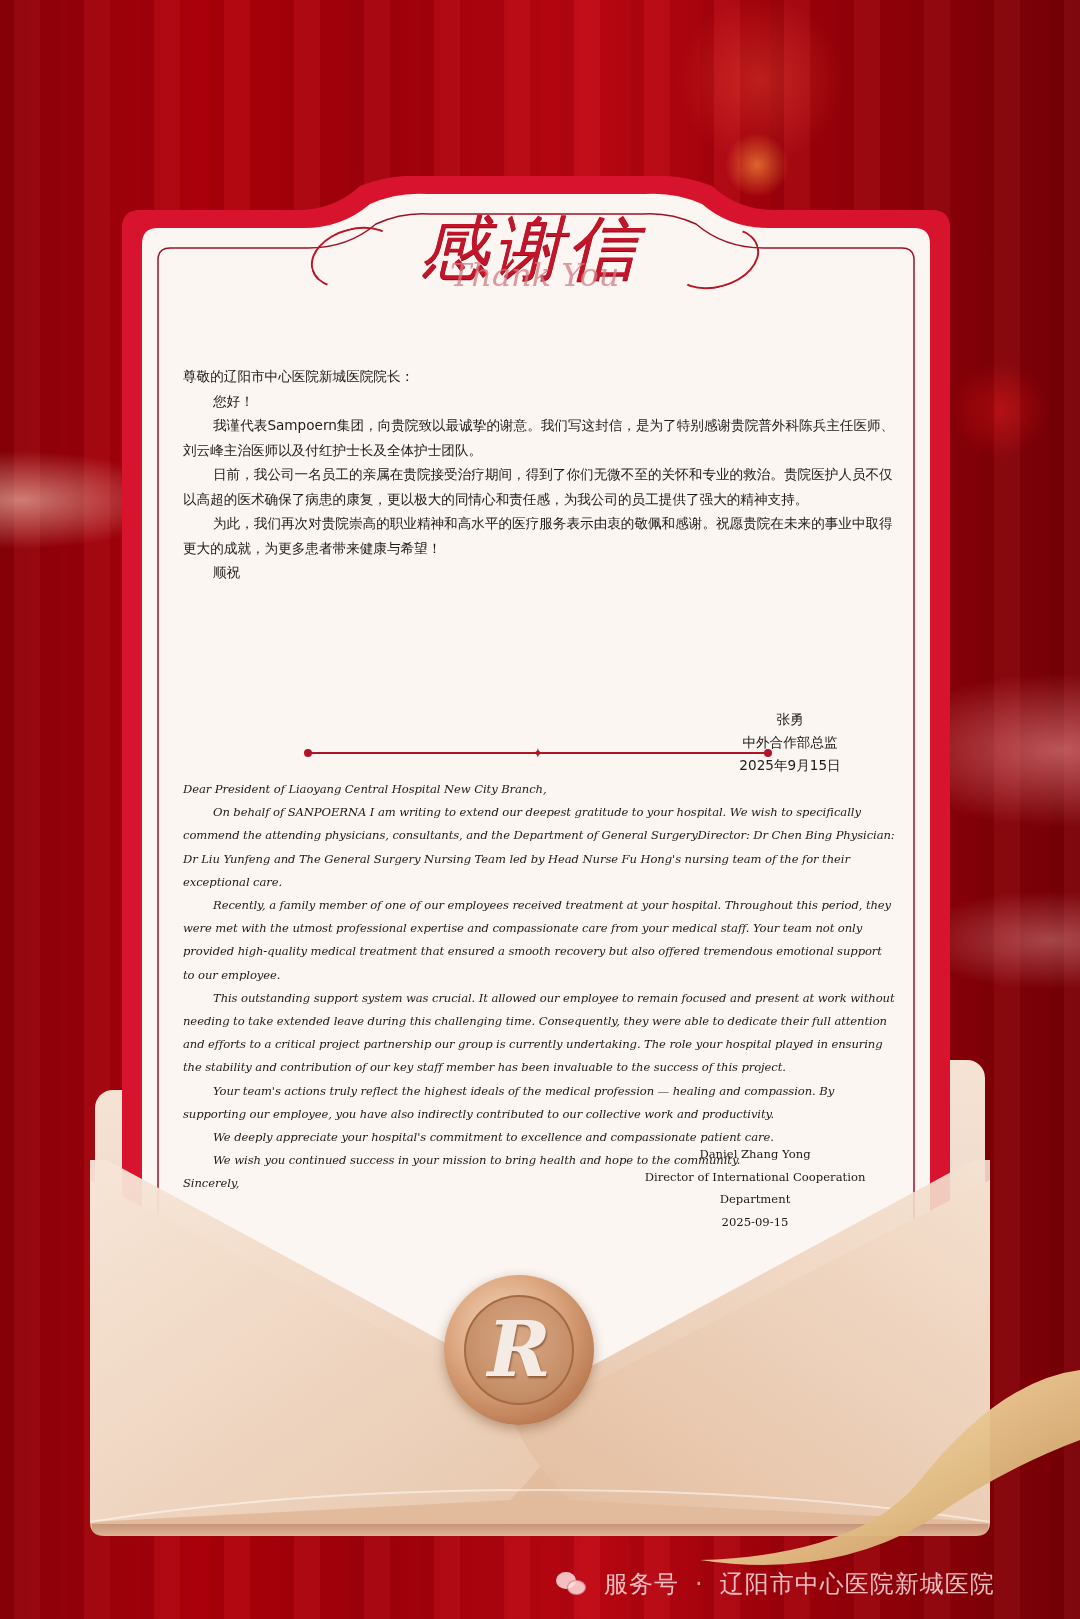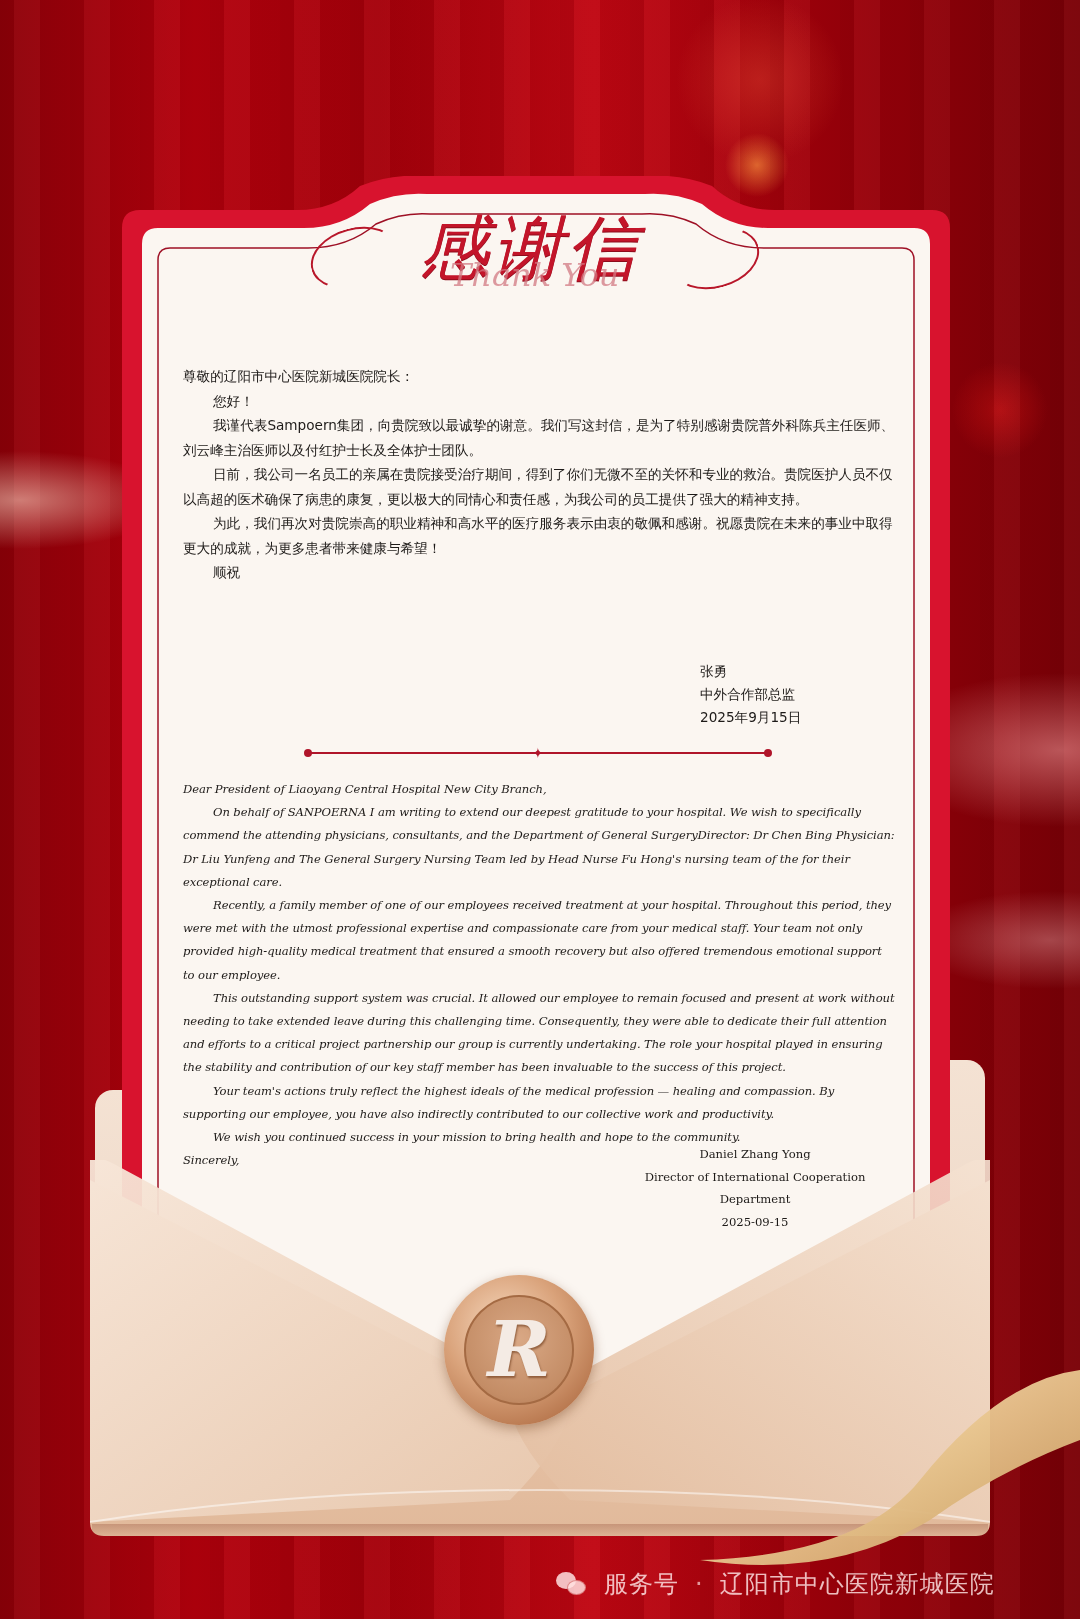--- a/index.html
+++ b/index.html
@@ -32,21 +32,21 @@
   .title-en { position:absolute; left:150px; top:58px; font-family:"DejaVu Serif", serif; font-style:italic;
     font-size:32px; color:rgba(210,120,130,0.75); }
   .swirl-l, .swirl-r { position:absolute; top:30px; width:90px; height:60px; border:2px solid #b8172a; border-radius:50%; }
   .swirl-l { left:10px; border-right-color:transparent; border-bottom-color:transparent; transform:rotate(-15deg); }
   .swirl-r { right:0px; border-left-color:transparent; border-top-color:transparent; transform:rotate(-15deg); }
 
   .hw { font-family:"DejaVu Sans", sans-serif; color:#1d1a18; }
   .cn-body { position:absolute; left:183px; top:316px; width:712px; font-size:13.6px; line-height:24.5px;margin-top:48px; }
   .cn-body p { margin:0; }
   .indent { text-indent:30px; }
-  .cn-sign { position:absolute; left:700px; top:660px; width:180px; font-size:13.6px; line-height:23px; }
+  .cn-sign { position:absolute; left:700px; top:708px; width:180px; text-align:center; font-size:13.6px; line-height:23px; }
 
   .divider { position:absolute; left:308px; top:752px; width:460px; height:2px; background:#b0152a; }
   .divider .dot { position:absolute; top:-3px; width:8px; height:8px; background:#b0152a; border-radius:50%; }
   .divider .mid { position:absolute; left:224px; top:-7px; width:12px; height:16px; color:#b0152a; font-size:14px; line-height:16px; }
 
   .en-body { position:absolute; left:183px; top:778px; width:712px; font-family:"DejaVu Serif", serif; font-style:italic;
     font-size:11.6px; line-height:23.2px; color:#1d1a18; letter-spacing:-0.1px; }
   .en-body p { margin:0; }
   .en-sign { position:absolute; left:610px; top:1143px; width:290px; text-align:center; font-family:"DejaVu Serif", serif;
     font-size:11.6px; line-height:22.5px; color:#1d1a18; }
@@ -121,20 +121,21 @@
   <span class="mid">✦</span>
   <span class="dot" style="right:-4px;"></span>
 </div>
 
 <div class="en-body">
   <p>Dear President of Liaoyang Central Hospital New City Branch,</p>
   <p class="indent">On behalf of SANPOERNA I am writing to extend our deepest gratitude to your hospital. We wish to specifically commend the attending physicians, consultants, and the Department of General SurgeryDirector: Dr Chen Bing Physician: Dr Liu Yunfeng and The General Surgery Nursing Team led by Head Nurse Fu Hong's nursing team of the for their exceptional care.</p>
   <p class="indent">Recently, a family member of one of our employees received treatment at your hospital. Throughout this period, they were met with the utmost professional expertise and compassionate care from your medical staff. Your team not only provided high-quality medical treatment that ensured a smooth recovery but also offered tremendous emotional support to our employee.</p>
   <p class="indent">This outstanding support system was crucial. It allowed our employee to remain focused and present at work without needing to take extended leave during this challenging time. Consequently, they were able to dedicate their full attention and efforts to a critical project partnership our group is currently undertaking. The role your hospital played in ensuring the stability and contribution of our key staff member has been invaluable to the success of this project.</p>
   <p class="indent">Your team's actions truly reflect the highest ideals of the medical profession — healing and compassion. By supporting our employee, you have also indirectly contributed to our collective work and productivity.</p>
+  <p class="indent">We deeply appreciate your hospital's commitment to excellence and compassionate patient care.</p>
   <p class="indent">We wish you continued success in your mission to bring health and hope to the community.</p>
   <p>Sincerely,</p>
 </div>
 <div class="en-sign">
   <div>Daniel Zhang Yong</div>
   <div>Director of International Cooperation Department</div>
   <div>2025-09-15</div>
 </div>
 
 <svg style="position:absolute;left:90px;top:1160px;" width="900" height="380" viewBox="0 0 900 380">

